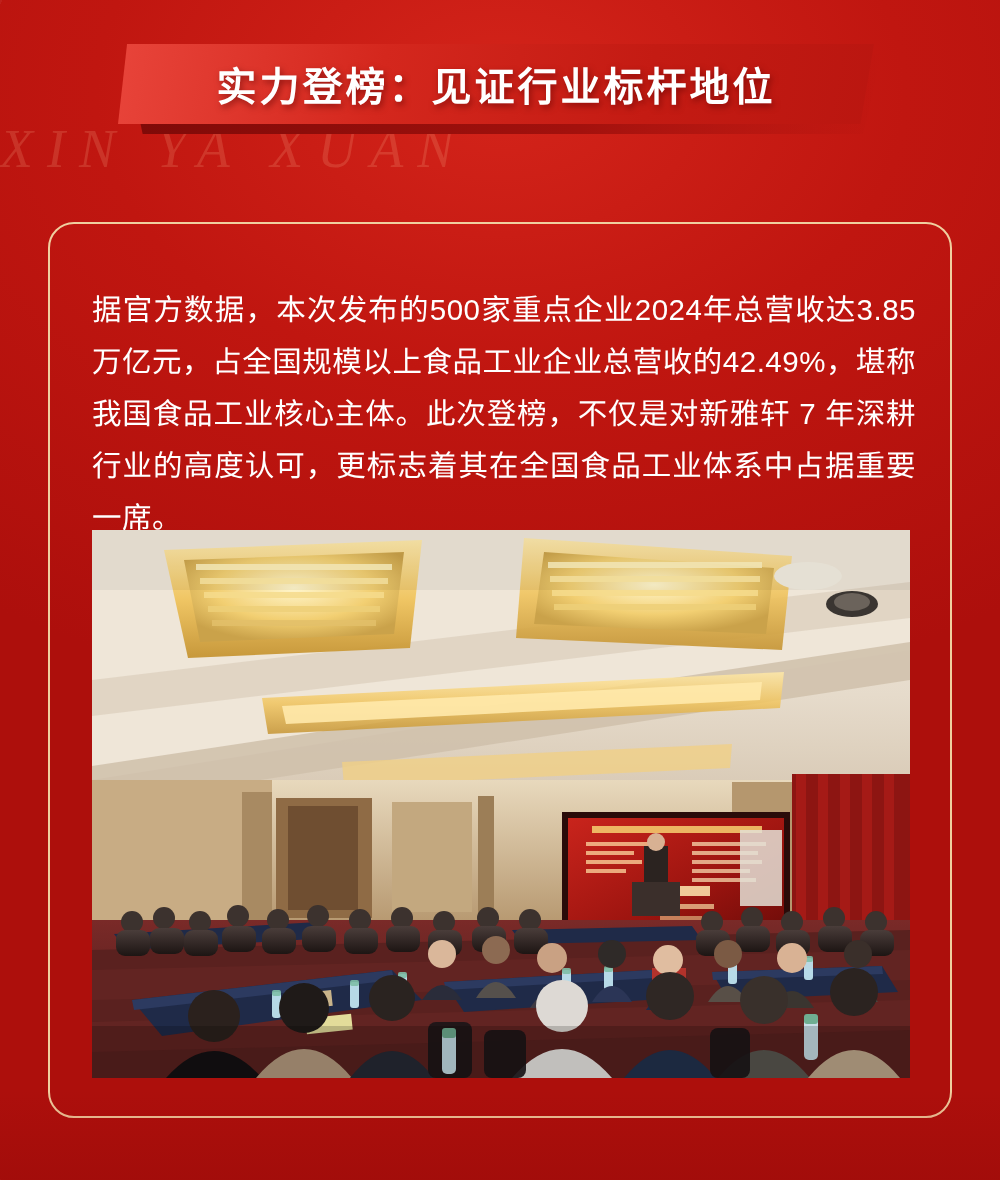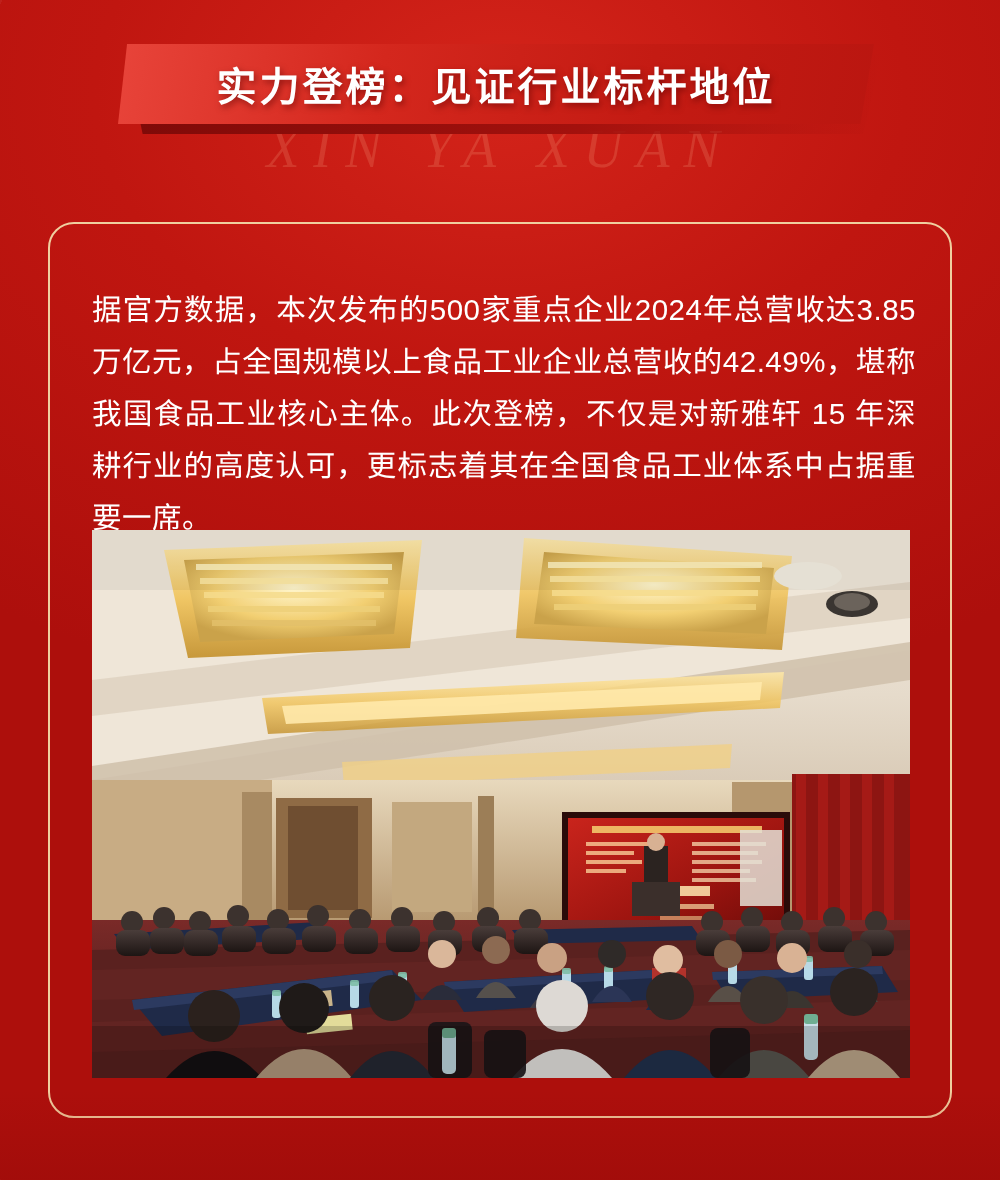--- a/index.html
+++ b/index.html
@@ -23,21 +23,21 @@
       linear-gradient(180deg, #c5170f 0%, #b81310 55%, #a90e0c 100%);
     overflow: hidden;
   }
 
   
   .watermark {
     position: absolute;
     top: 118px;
     left: 0;
     width: 100%;
-    text-align: center;
+    text-align: left;
     font-family: "Liberation Serif", serif;
     font-style: italic;
     font-size: 54px;
     letter-spacing: 14px;
     color: rgba(255, 190, 150, 0.18);
     user-select: none;
     pointer-events: none;
   }
 
   
@@ -148,21 +148,21 @@
 
   <div class="banner-wrap">
     <div class="banner-shadow"></div>
     <div class="banner">
       <div class="banner-title">实力登榜：见证行业标杆地位</div>
     </div>
   </div>
 
   <div class="card">
 
-    <p class="body-text">据官方数据，本次发布的500家重点企业2024年总营收达3.85万亿元，占全国规模以上食品工业企业总营收的42.49%，堪称我国食品工业核心主体。此次登榜，不仅是对新雅轩 15 年深耕行业的高度认可，更标志着其在全国食品工业体系中占据重要一席。</p>
+    <p class="body-text">据官方数据，本次发布的500家重点企业2024年总营收达3.85万亿元，占全国规模以上食品工业企业总营收的42.49%，堪称我国食品工业核心主体。此次登榜，不仅是对新雅轩 7 年深耕行业的高度认可，更标志着其在全国食品工业体系中占据重要一席。</p>
 
     <div class="photo">
       <svg width="818" height="548" viewBox="0 0 818 548" xmlns="http://www.w3.org/2000/svg" role="img">
         <defs>
           <linearGradient id="ceil" x1="0" y1="0" x2="0" y2="1">
             <stop offset="0%" stop-color="#f3ece2"></stop>
             <stop offset="55%" stop-color="#e6dbcb"></stop>
             <stop offset="100%" stop-color="#d3c3ad"></stop>
           </linearGradient>
           <linearGradient id="goldpanel" x1="0" y1="0" x2="0" y2="1">

